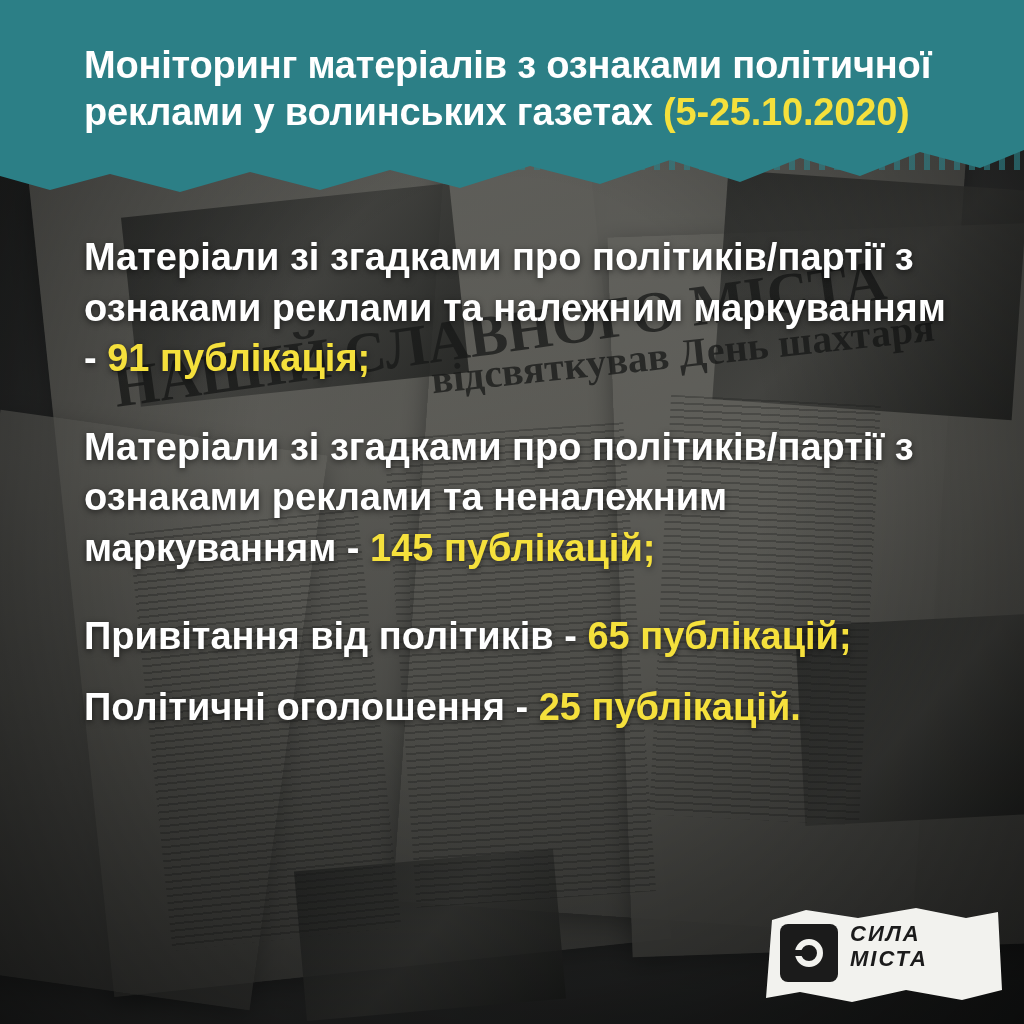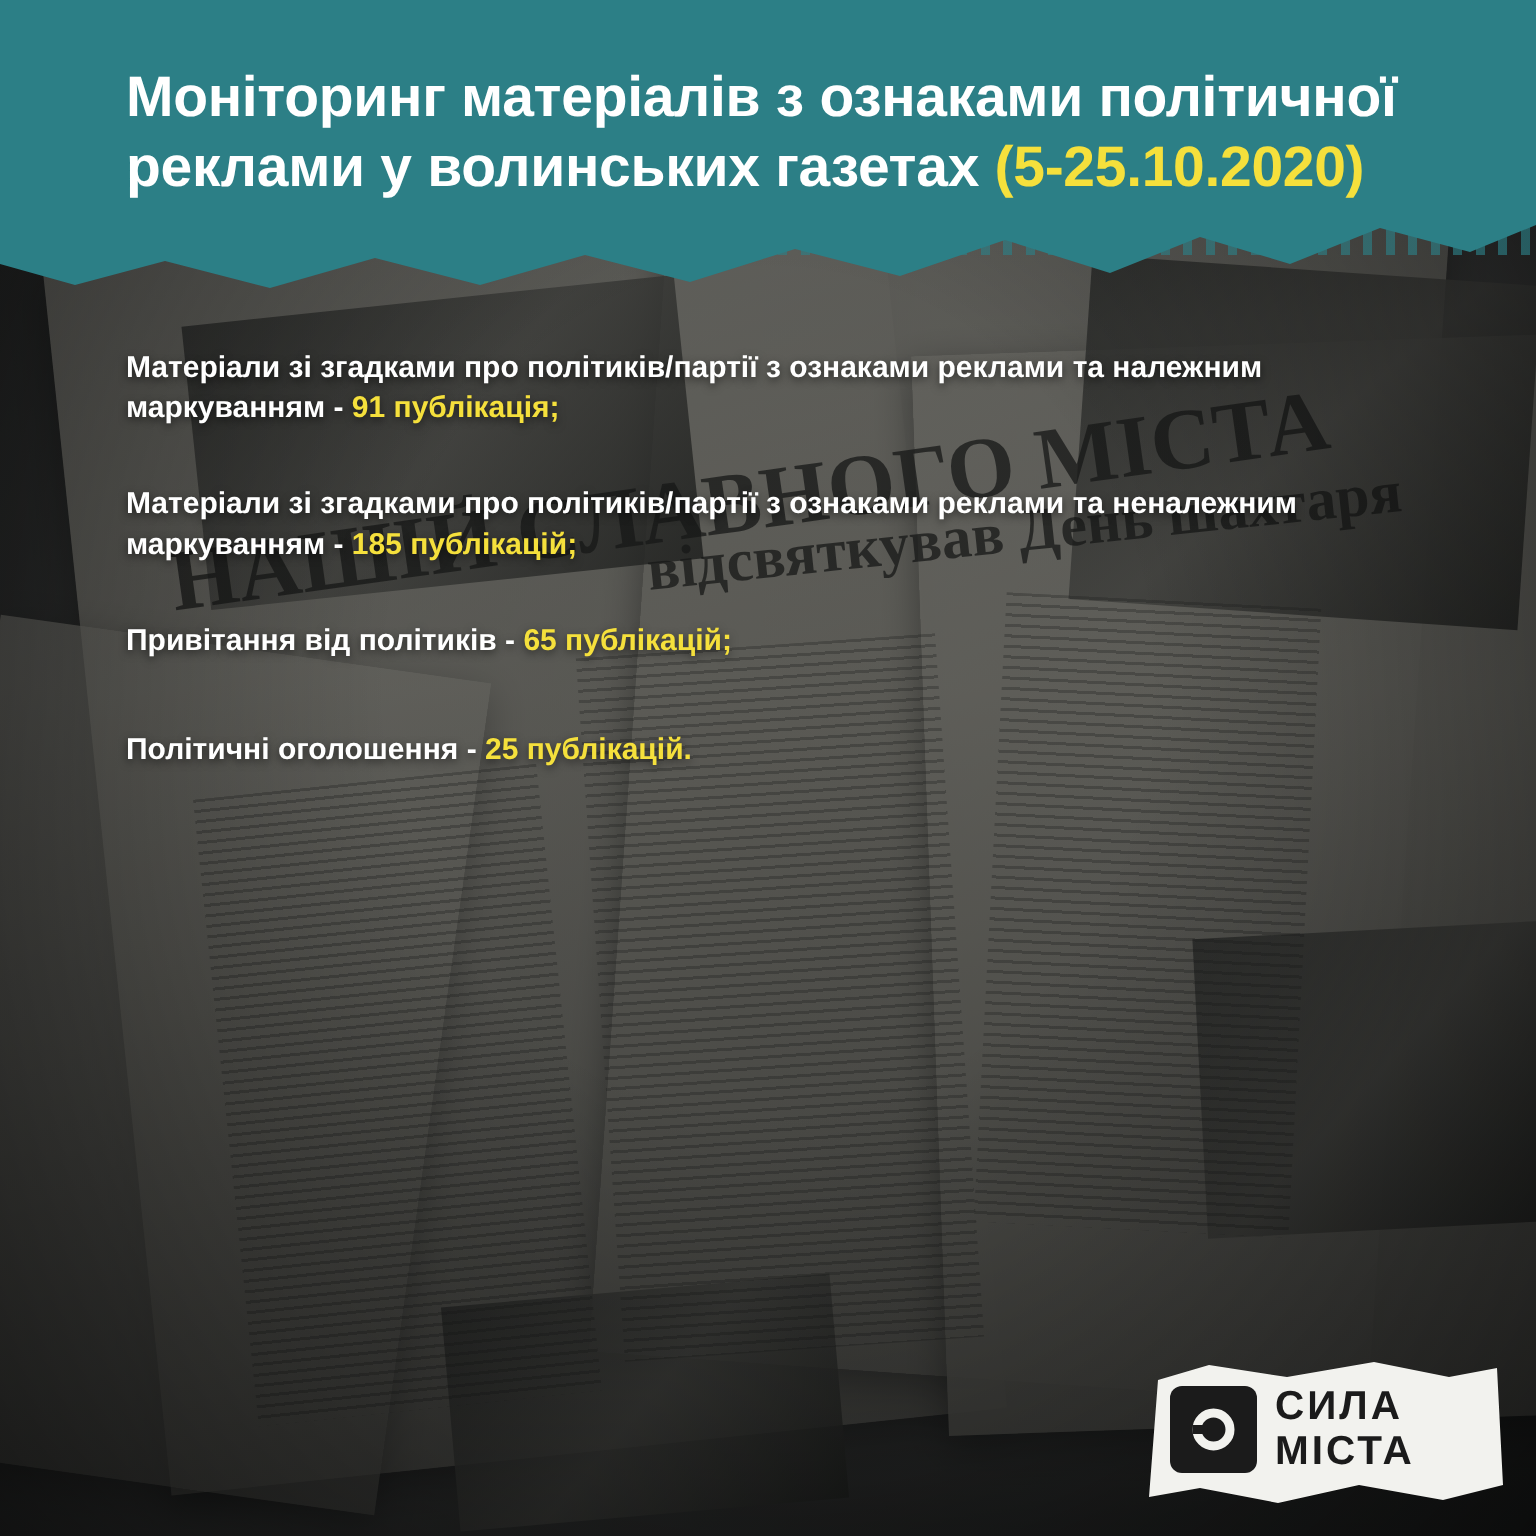--- a/index.html
+++ b/index.html
@@ -130,28 +130,28 @@
 
   
   .content {
     position: absolute;
     left: 84px;
     top: 232px;
     width: 872px;
   }
   .item {
     color: #ffffff;
-    font-size: 20px;
+    font-size: 38px;
     font-weight: bold;
     line-height: 1.33;
     margin-bottom: 38px;
     text-shadow: 0 2px 6px rgba(0,0,0,0.55);
   }
   .item .num { color: #f5e03c; }
-  .item.short { margin-bottom: 46px; }
+  .item.short { margin-bottom: 20px; }
   .item.last { margin-bottom: 0; }
 
   
   .logo {
     position: absolute;
     right: 22px;
     bottom: 22px;
     width: 236px;
     height: 96px;
   }
@@ -193,23 +193,24 @@
     height: 6px;
     background: #1b1b1b;
     transform: translateY(-50%);
   }
   .logo-text {
     position: absolute;
     left: 84px;
     top: 16px;
     color: #1b1b1b;
     font-weight: bold;
-    font-size: 27px;
+    font-size: 22px;
     line-height: 1.12;
     letter-spacing: 2px;
+    font-style: italic;
   }
 </style>
 </head>
 <body>
 
 <div class="poster">
 
   <div class="bg"></div>
   <div class="bg-papers">
     <div class="sheet s1"></div>
@@ -239,21 +240,21 @@
 
   <div class="content">
 
     <div class="item">
       <span>Матеріали зі згадками про політиків/партії з ознаками реклами та належним маркуванням -</span>
       <span class="num">91 публікація;</span>
     </div>
 
     <div class="item">
       <span>Матеріали зі згадками про політиків/партії з ознаками реклами та неналежним маркуванням -</span>
-      <span class="num">185 публікацій;</span>
+      <span class="num">145 публікацій;</span>
     </div>
 
 
     <div class="item short">
       <span>Привітання від політиків -</span>
       <span class="num">65 публікацій;</span>
     </div>
 
     <div class="item last">
       <span>Політичні оголошення -</span>

